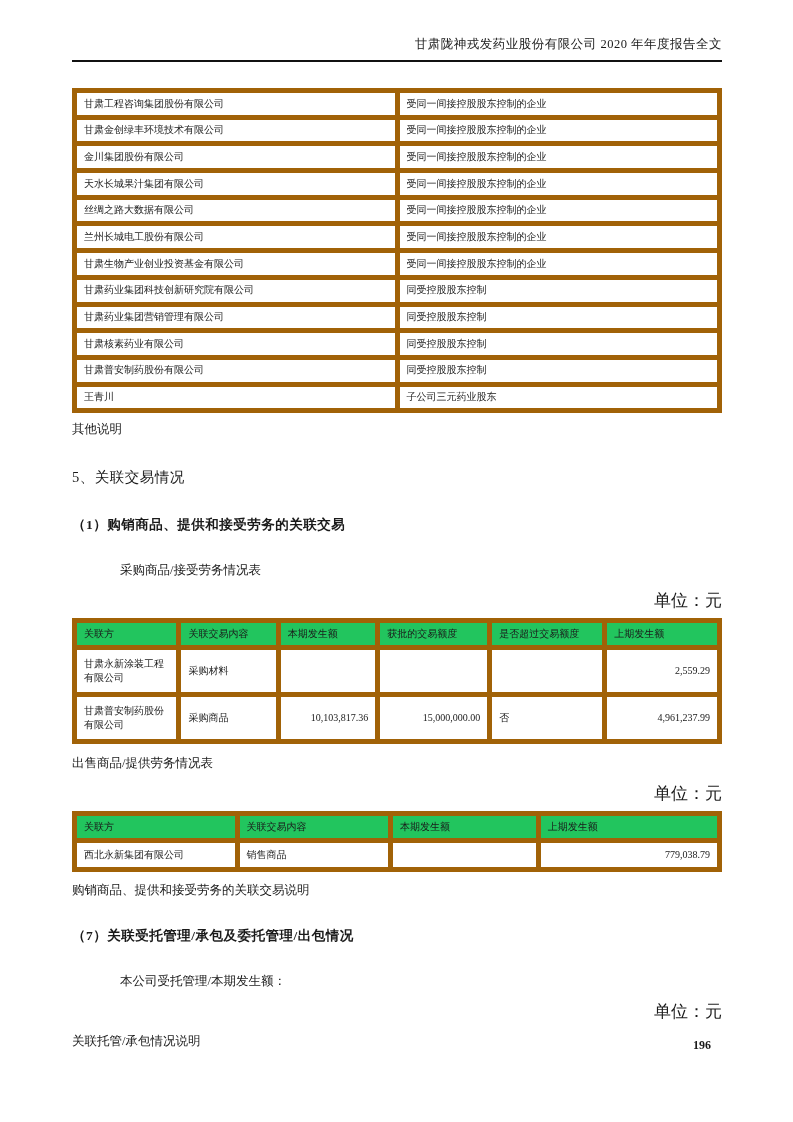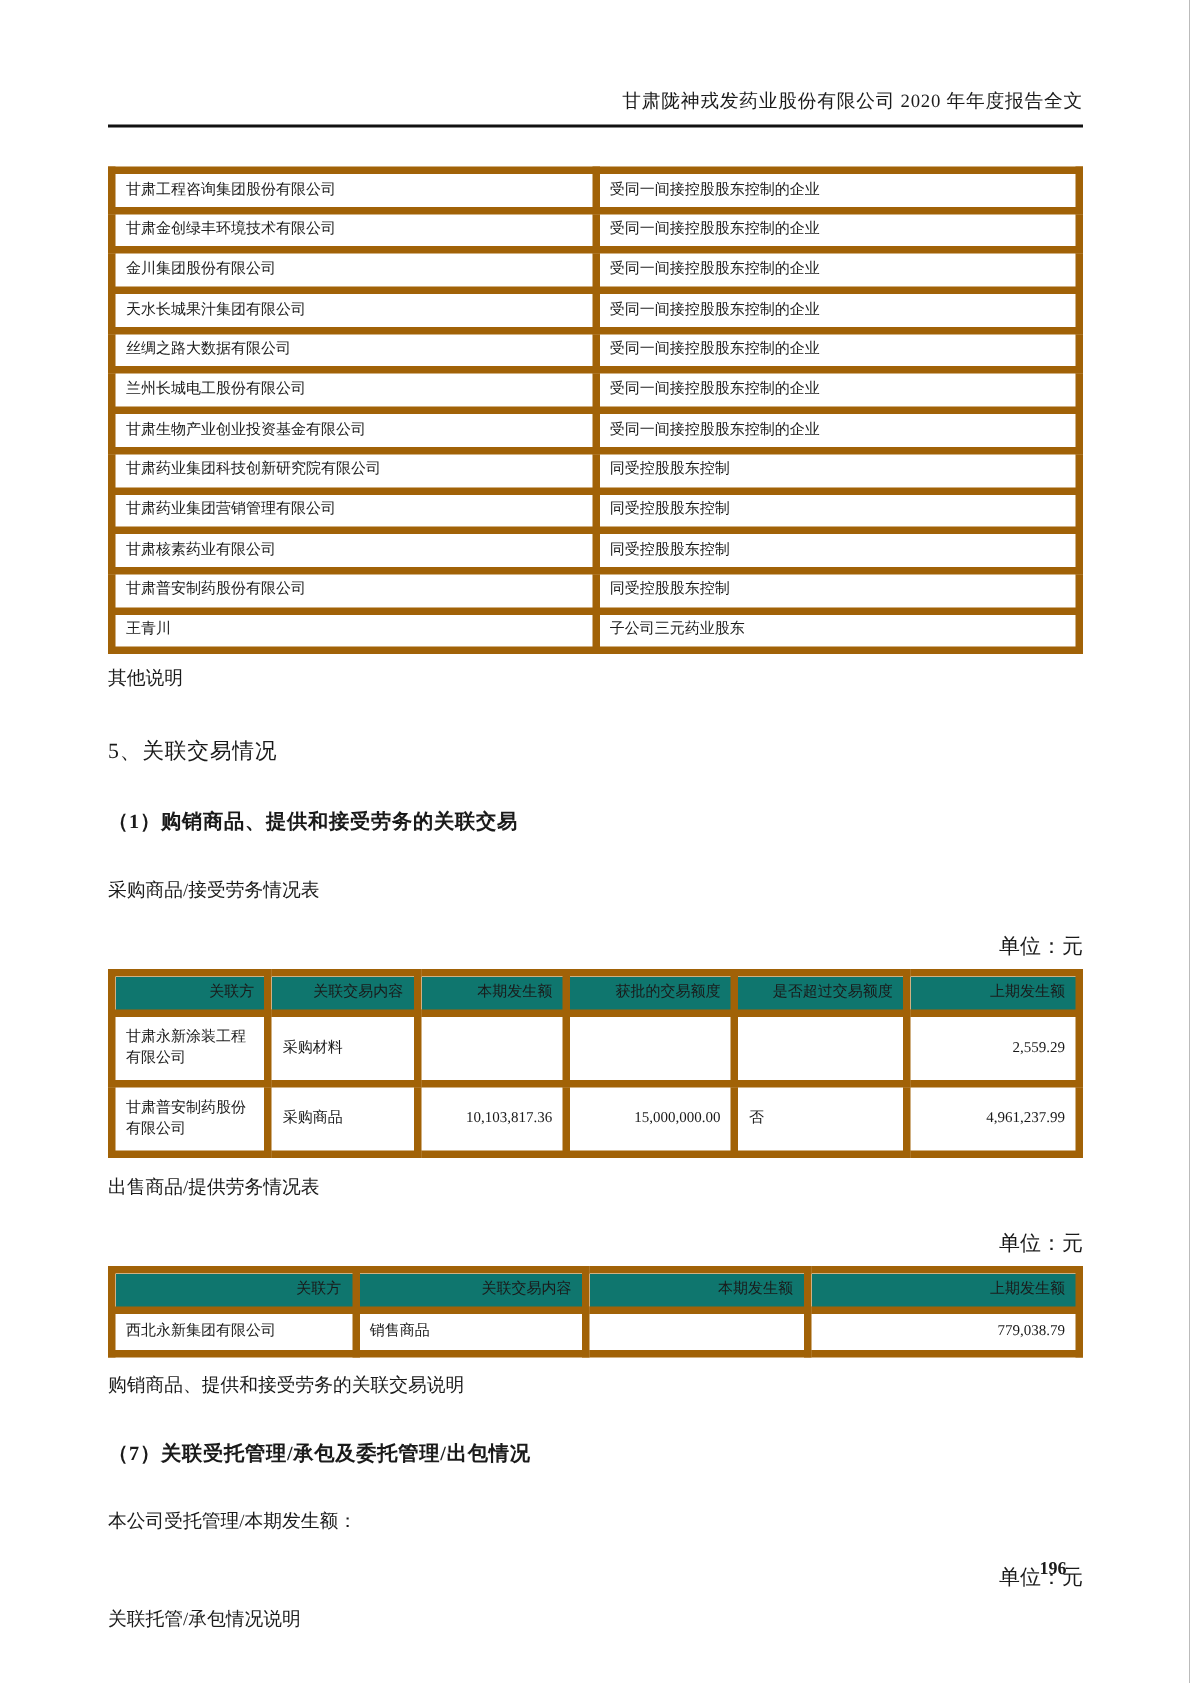--- a/index.html
+++ b/index.html
@@ -10,21 +10,21 @@
     height: 1122px;
     margin: 0 auto;
     background: #ffffff;
     font-family: "Liberation Serif", "DejaVu Serif", serif;
     color: #1a1a1a;
     overflow: hidden;
   }
   .content { padding: 0 71px 0 72px; }
 
   .doc-header {
-    padding-top: 59px;
+    padding-top: 36px;
     text-align: right;
     font-size: 12.5px;
     letter-spacing: 0.5px;
   }
   .doc-header-rule {
     margin-top: 7px;
     border-bottom: 2px solid #111;
   }
 
   table.tbl {
@@ -37,22 +37,22 @@
     border: 5px solid #a16207;
     font-size: 10px;
     font-weight: normal;
     padding: 3px 7px;
     vertical-align: middle;
     line-height: 1.45;
     overflow: hidden;
     word-break: break-all;
   }
   table.tbl th {
-    background: #0f766e;
-    text-align: right;
+    background: #22c55e;
+    text-align: left;
   }
   td.left  { text-align: left; }
   td.num   { text-align: right; }
 
   .t1 { margin-top: 26px; }
   .t1 td { height: 26.7px; }
 
   .para {
     font-size: 12.5px;
     line-height: 1.2;
@@ -64,25 +64,25 @@
     font-size: 14.5px;
     font-weight: normal;
     letter-spacing: 0.5px;
   }
   .h-l3 {
     margin-top: 29px;
     font-size: 13.5px;
     font-weight: bold;
     letter-spacing: 0.5px;
   }
-  .caption { margin-top: 29px; }
+  .caption { margin-top: 29px; margin-left: 48px; }
   .unit-line {
-    margin-top: 21px;
+    margin-top: 11px;
     text-align: right;
-    font-size: 14px;
+    font-size: 17px;
   }
   .t2 { margin-top: 6px; }
   .t2 th { height: 27px; }
   .t2 td { height: 47px; }
   .t3 { margin-top: 6px; }
   .t3 th { height: 27px; }
   .t3 td { height: 29px; }
   .t4 { margin-top: 6px; }
   .t4 th { height: 53px; padding: 3px 4px; font-size: 12px; }
   .note-after { margin-top: 11px; }

